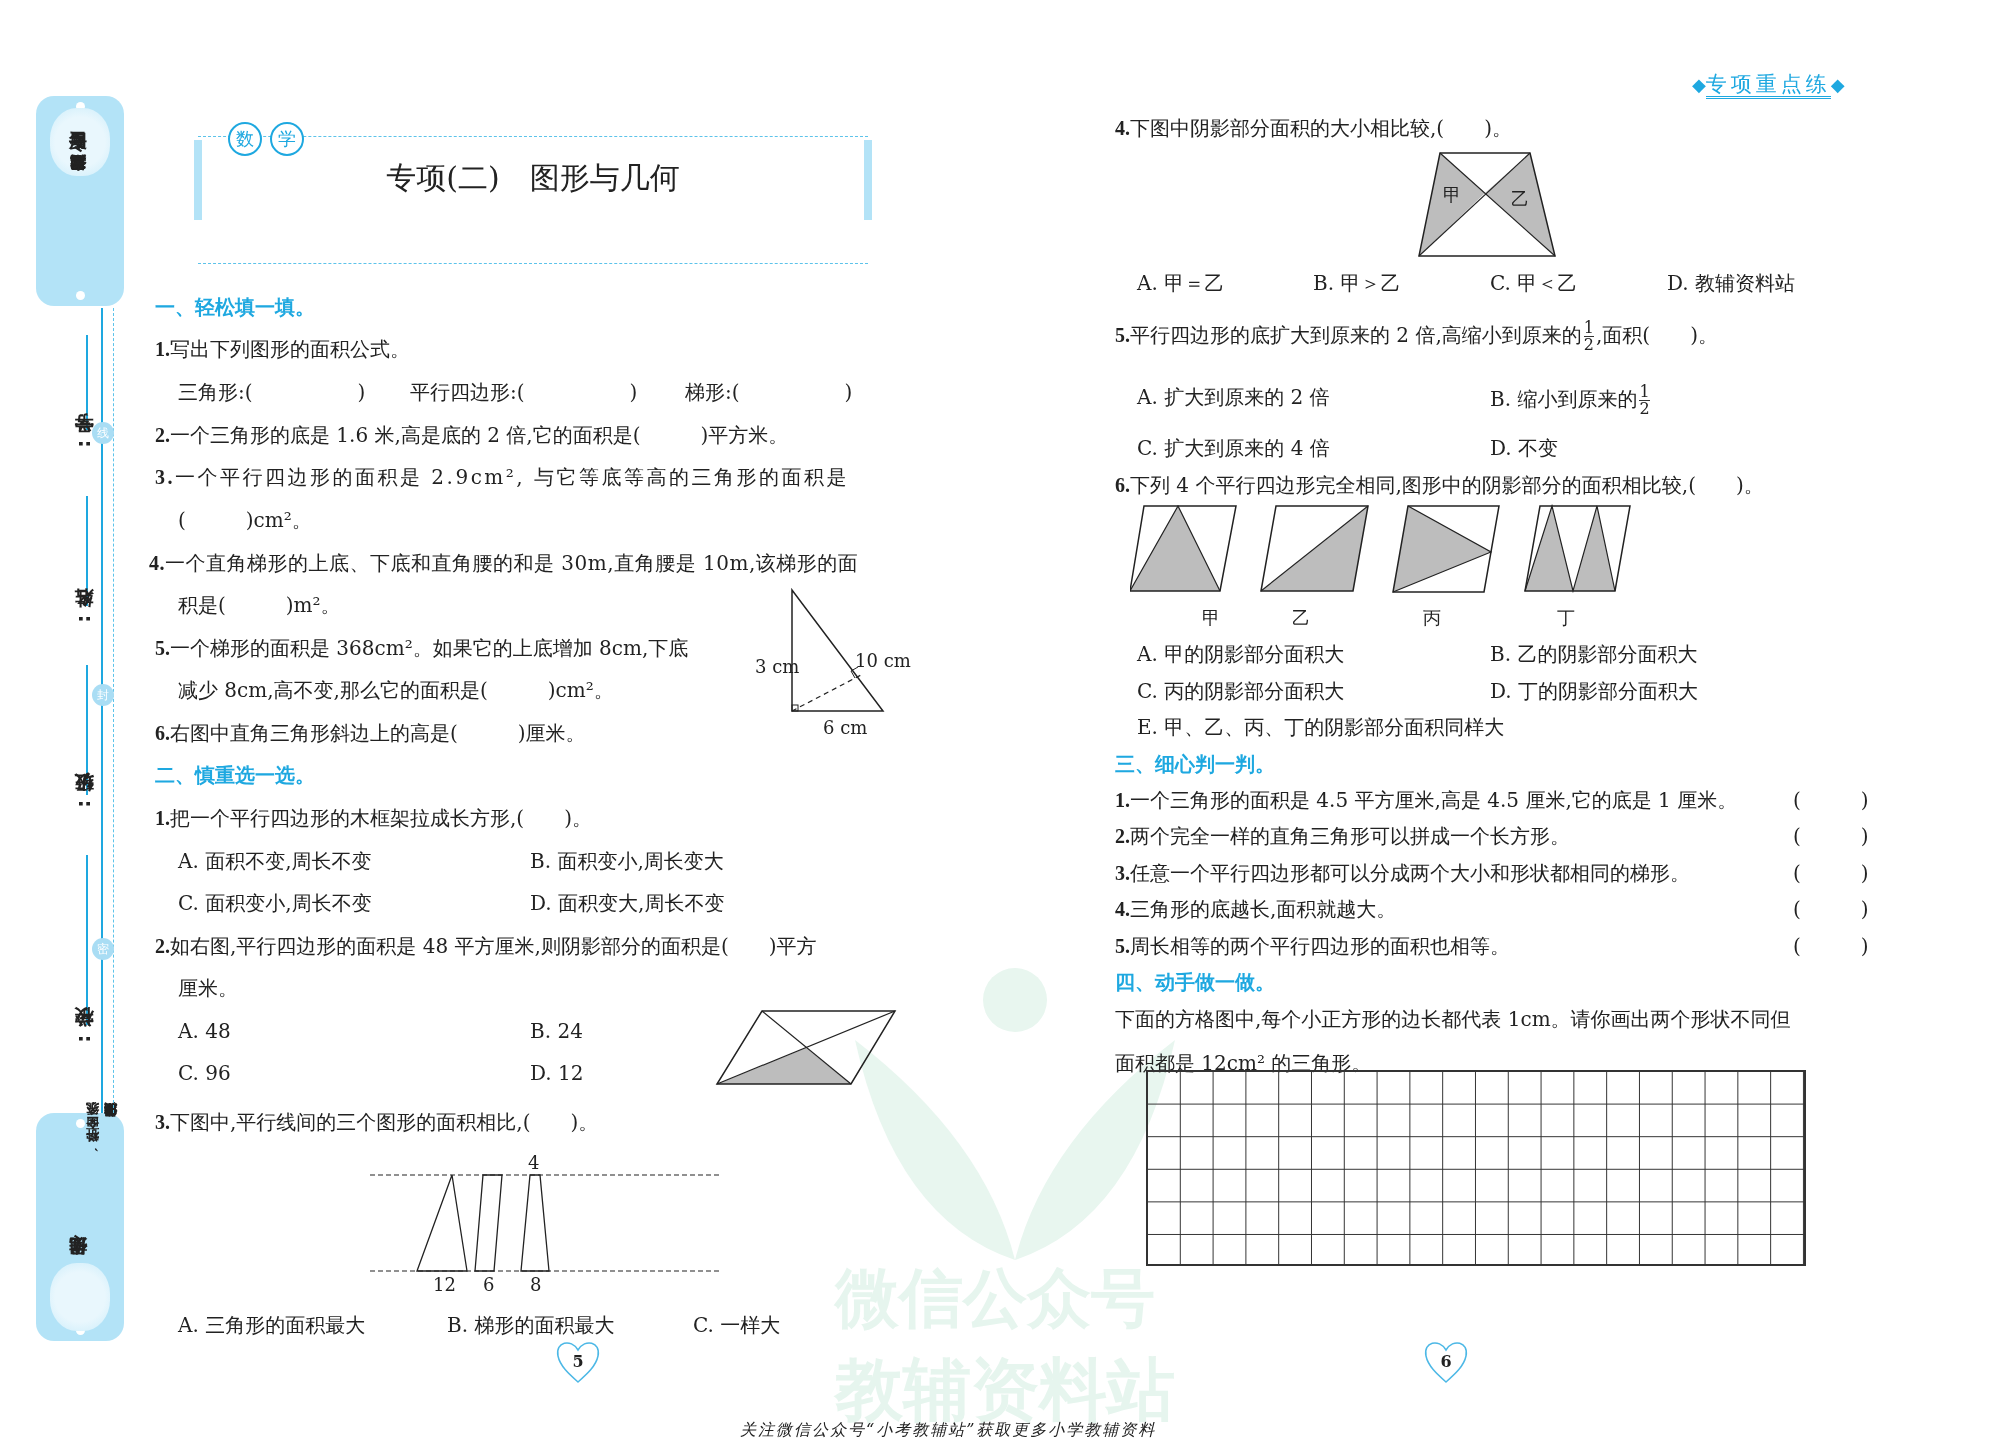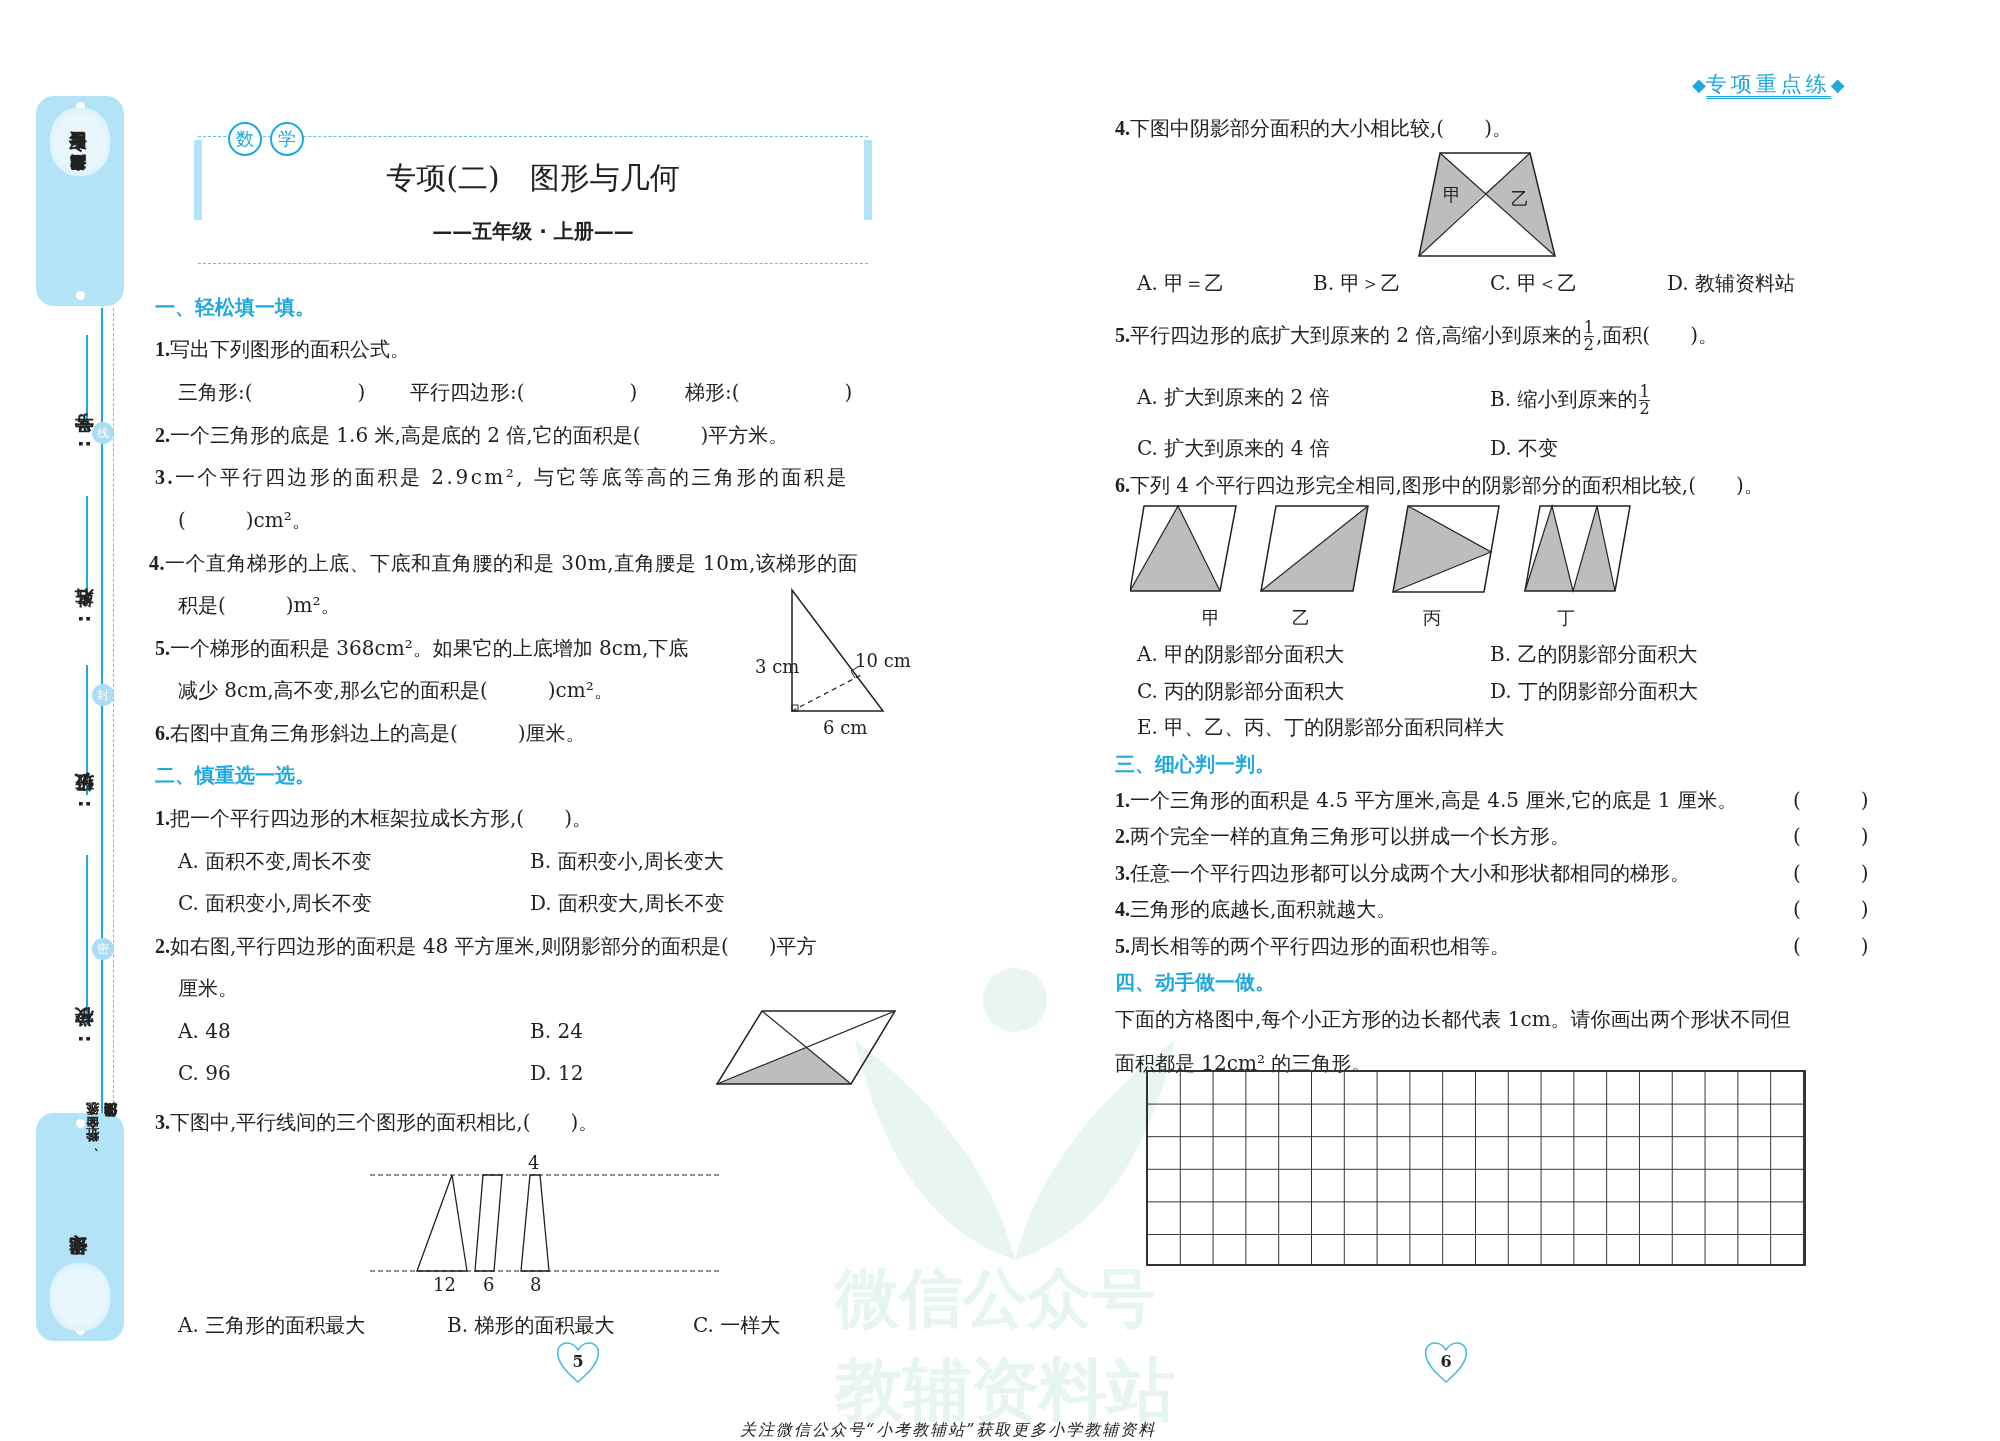--- a/index.html
+++ b/index.html
@@ -66,21 +66,20 @@
 <div class="seal" style="left:92px;top:938px;">密</div>
 
 <div class="title-box">
   <div class="abs" style="left:-4px;top:4px;width:8px;height:80px;background:#b3e3f7;"></div>
   <div class="abs" style="right:-4px;top:4px;width:8px;height:80px;background:#b3e3f7;"></div>
   <div class="abs" style="left:0;top:0;width:100%;border-top:1.5px dashed #5cc3ea;"></div>
   <div class="abs" style="left:0;bottom:0;width:100%;border-top:1.5px dashed #5cc3ea;"></div>
   <div class="abs" style="left:30px;top:-14px;width:30px;height:30px;border:2px solid #1ea8e0;border-radius:50%;background:#fff;color:#1ea8e0;text-align:center;line-height:30px;font-size:18px;">数</div>
   <div class="abs" style="left:72px;top:-14px;width:30px;height:30px;border:2px solid #1ea8e0;border-radius:50%;background:#fff;color:#1ea8e0;text-align:center;line-height:30px;font-size:18px;">学</div>
   <div class="abs" style="left:0;width:100%;top:22px;text-align:center;font-size:30px;font-weight:normal;">专项(二)　图形与几何</div>
-  <div class="abs" style="left:0;width:100%;top:82px;text-align:center;font-size:20px;font-weight:bold;font-family:'DejaVu Sans',sans-serif;">——五年级 · 上册——</div>
 </div>
 
 <div class="abs" style="left:1692px;top:70px;white-space:nowrap;">
   <span style="color:#1ea8e0;font-size:18px;">◆</span><span style="color:#1ea8e0;font-size:21px;letter-spacing:4px;border-bottom:3px double #1ea8e0;">专项重点练</span><span style="color:#1ea8e0;font-size:18px;">◆</span>
 </div>
 
 <div class="sec" style="left:155px;top:294px;">一、轻松填一填。</div>
 
 <div class="txt" style="left:155px;top:336px;"><span class="num">1.</span><span>写出下列图形的面积公式。</span></div>
 <div class="txt" style="left:178px;top:379px;"><span>三角形:(</span><span style="display:inline-block;width:105px;"></span><span>)</span></div>

